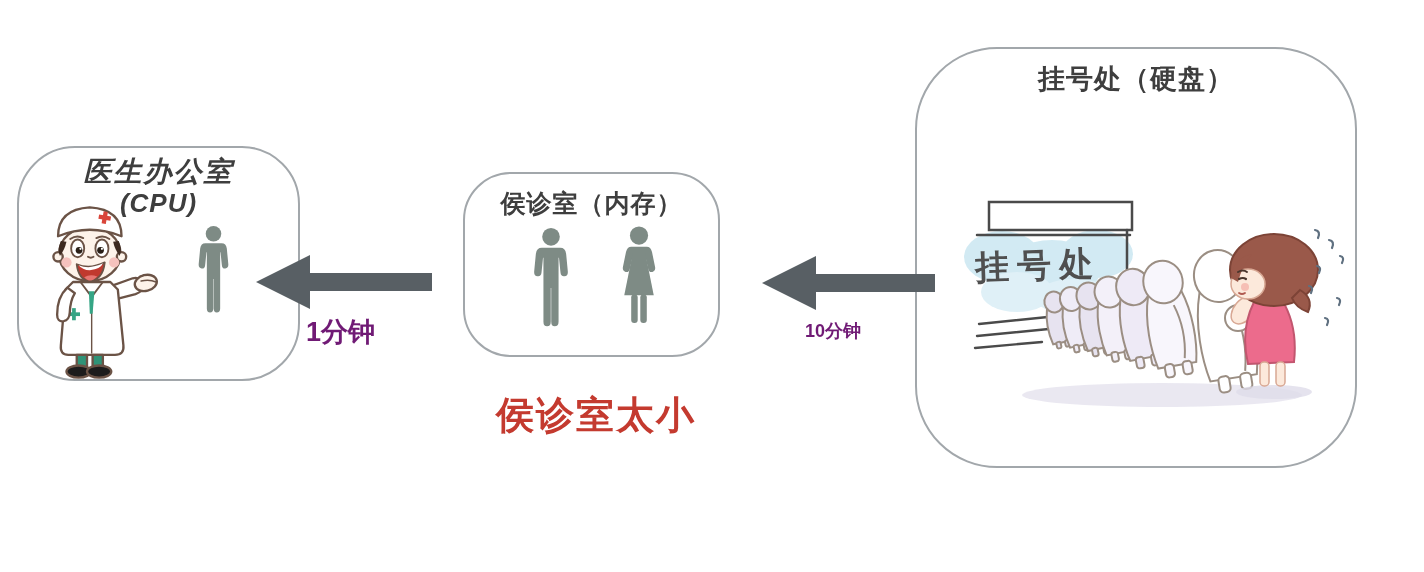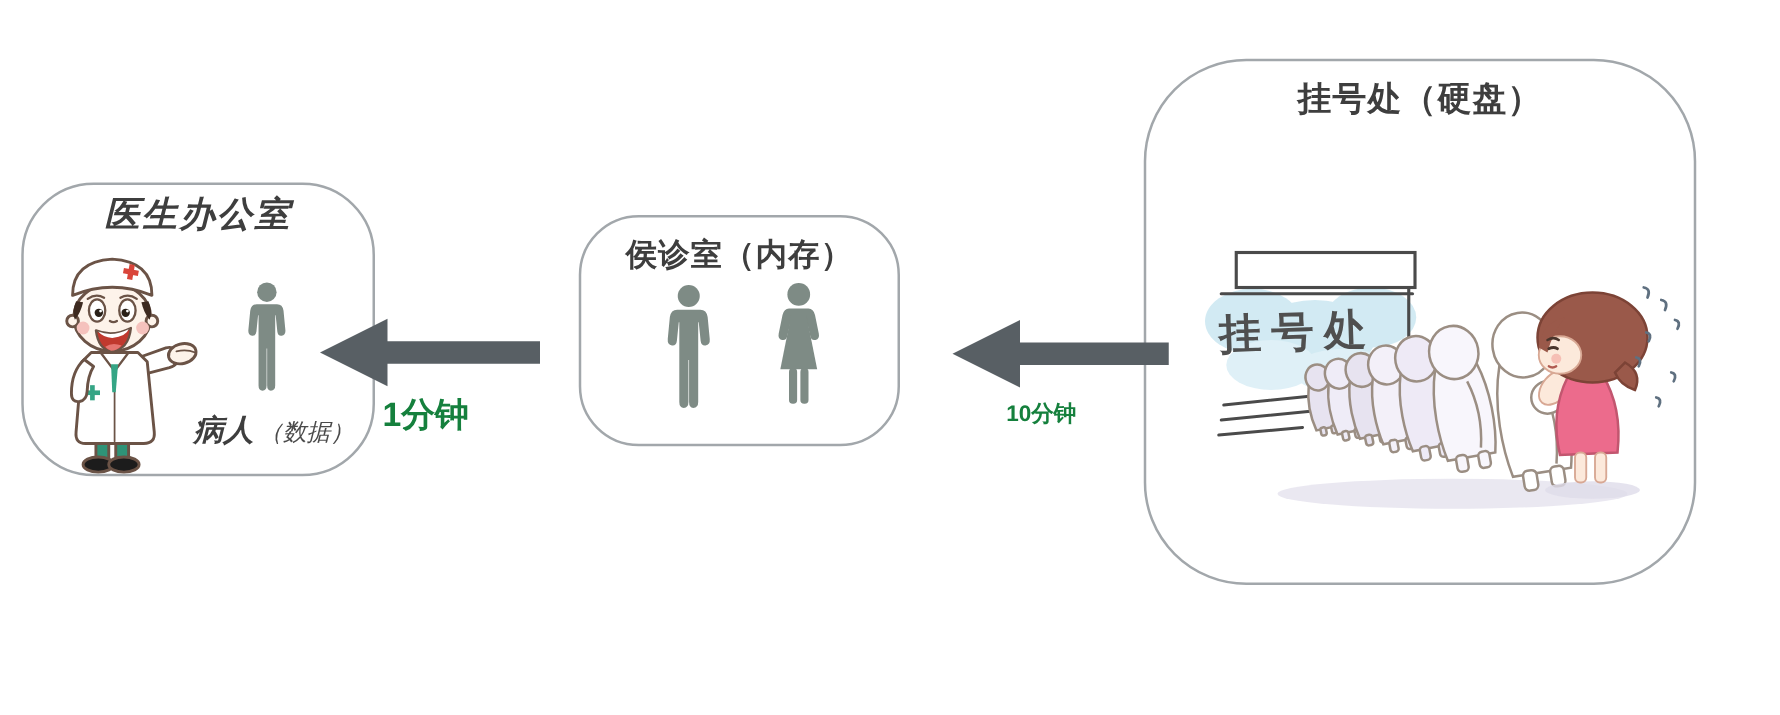--- a/index.html
+++ b/index.html
@@ -18,21 +18,21 @@
   .doctor-svg{position:absolute;left:16px;top:50px;width:132px;height:182px;}
   #cpu-person{position:absolute;left:176px;top:70px;width:37px;height:104px;}
   #patient-label{position:absolute;left:120px;top:180px;width:160px;text-align:center;white-space:nowrap;}
   #patient-label .main{font-size:24px;font-weight:bold;color:#3e3e3e;}
   #patient-label .paren{font-size:19px;color:#4a4a4a;}
   #memory-person-male{position:absolute;left:65px;top:52px;width:42px;height:104px;}
   #memory-person-female{position:absolute;left:146px;top:52px;width:56px;height:104px;}
   .arrow-svg{position:absolute;}
   #arrow1{left:254px;top:253px;width:180px;height:60px;}
   #arrow2{left:760px;top:254px;width:177px;height:60px;}
-  .time-label{position:absolute;font-weight:bold;color:#15803d;white-space:nowrap;}
+  .time-label{position:absolute;font-weight:bold;color:#701a75;white-space:nowrap;}
   #arrow1-label{left:306px;top:314px;font-size:27px;}
   #arrow2-label{left:805px;top:319px;font-size:18px;}
   #red-caption{position:absolute;left:446px;top:390px;width:300px;text-align:center;
                font-size:38px;font-weight:bold;color:#c43a2f;letter-spacing:2px;white-space:nowrap;}
   #queue-svg{position:absolute;left:40px;top:133px;width:402px;height:240px;}
   .sign-text{font-family:"Liberation Sans","DejaVu Sans",sans-serif;font-weight:bold;}
 </style>
 </head>
 <body>
 
@@ -49,20 +49,21 @@
       <rect x="19" y="79" width="7.5" height="33" rx="3.5"></rect>
       <rect x="29.5" y="79" width="7.5" height="33" rx="3.5"></rect>
     </g>
   </defs>
 </svg>
 
 <div class="canvas">
 
   <div class="box" id="cpu-box">
     <div class="box-title" id="cpu-title">医生办公室</div>
+    <div class="box-title" id="cpu-subtitle">(CPU)</div>
 
     <svg class="doctor-svg" viewBox="0 0 140 195">
       <g stroke="#6b5346" stroke-width="2.5" stroke-linecap="round" stroke-linejoin="round">
 
         <path d="M76,96 L104,86 Q112,84 114,92 Q116,100 107,103 L80,110 Z" fill="#ffffff"></path>
         <ellipse cx="118" cy="91" rx="12" ry="8.5" fill="#fdf3ea" transform="rotate(-14 118 91)"></ellipse>
         <path d="M112,84 Q120,81 127,84 M113,89 Q122,87 129,90" fill="none" stroke-width="1.6"></path>
 
         <path d="M40,90 L80,90 L88,98 L94,158 Q95,168 85,168 L35,168 Q26,168 27,158 L32,98 Z" fill="#ffffff"></path>
         <line x1="60" y1="110" x2="60" y2="166" stroke-width="1.5"></line>
@@ -104,36 +105,33 @@
         <path d="M44,71 Q58,77 74,69 Q72,88 57,89 Q46,87 44,71 Z" fill="#c0392e" stroke-width="2"></path>
         <path d="M46,72 Q58,77 72,70 Q70,76 58,77.5 Q50,77 46,72 Z" fill="#ffffff" stroke="none"></path>
         <path d="M52,85 Q58,81 66,84 Q62,88.5 57,88.5 Q54,87.5 52,85 Z" fill="#e57570" stroke="none"></path>
       </g>
     </svg>
 
     <svg id="cpu-person" viewBox="0 0 50 120" fill="#7e8b85">
       <use href="#icon-male"></use>
     </svg>
 
-    <div id="patient-label">
-      <span class="main">病人</span>
-      <span class="paren">（数据）</span>
-    </div>
   </div>
 
   <div class="box" id="memory-box">
     <div class="box-title" id="memory-title">侯诊室（内存）</div>
     <svg id="memory-person-male" viewBox="0 0 50 120" fill="#7e8b85">
       <use href="#icon-male"></use>
     </svg>
     <svg id="memory-person-female" viewBox="0 0 56 120" fill="#7e8b85">
       <use href="#icon-female"></use>
     </svg>
   </div>
 
+  <div id="red-caption">侯诊室太小</div>
 
   <div class="box" id="disk-box">
     <div class="box-title" id="disk-title">挂号处（硬盘）</div>
 
     <svg id="queue-svg" viewBox="0 0 402 240">
 
       <g fill="#cbe7f1" stroke="none" opacity="0.85">
         <ellipse cx="45" cy="75" rx="38" ry="26"></ellipse>
         <ellipse cx="95" cy="88" rx="48" ry="30"></ellipse>
         <ellipse cx="140" cy="72" rx="36" ry="24"></ellipse>

